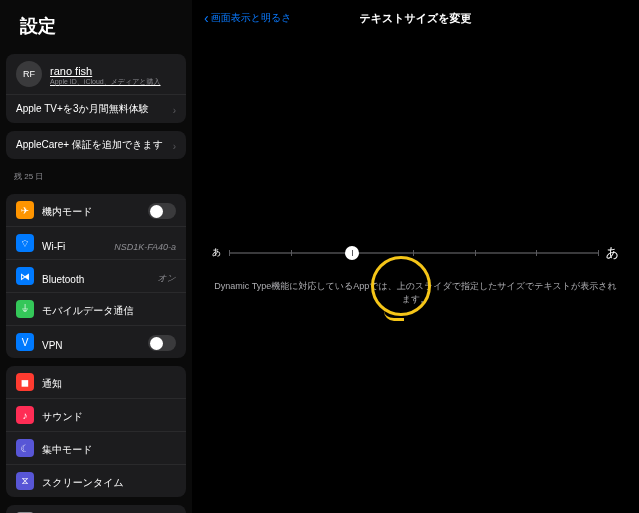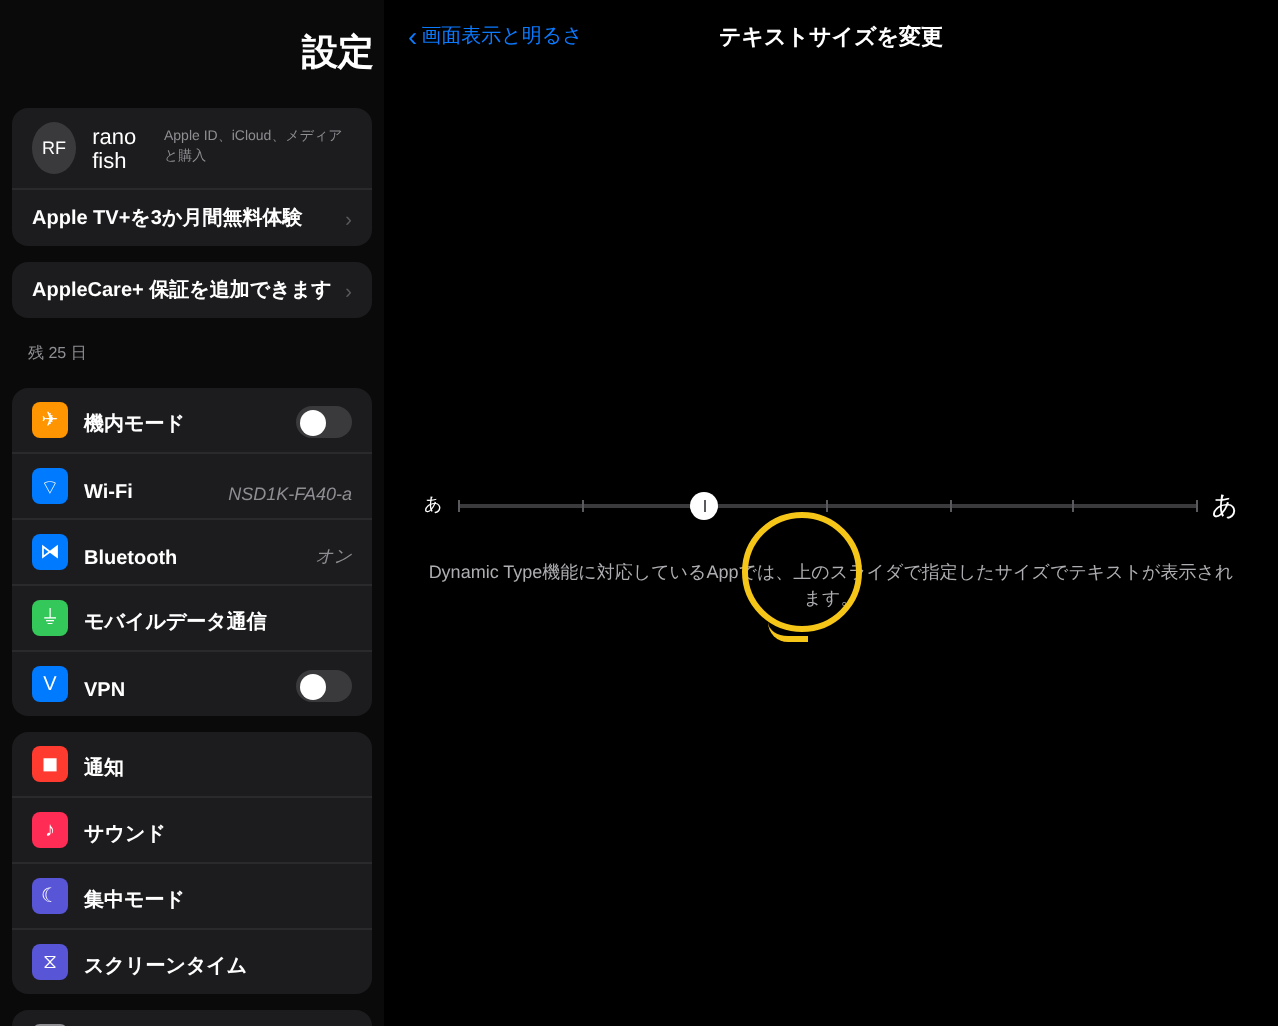--- a/index.html
+++ b/index.html
@@ -1,27 +1,27 @@
 <!DOCTYPE html>
 <html><head>
 <meta charset="utf-8">
 <style>
 * { margin: 0; padding: 0; box-sizing: border-box; font-family: -apple-system, "Hiragino Sans", sans-serif; }
 body { width: 639px; height: 513px; background: #000; color: #fff; overflow: hidden; display: flex; }
 .sidebar { width: 192px; background: #0a0a0a; height: 100%; overflow-y: auto; }
-.sidebar-title { font-size: 18px; font-weight: 600; padding: 14px 5px 8px; text-align: right; }
+.sidebar-title { font-size: 18px; font-weight: 600; padding: 14px 20px 8px; }
 .section { background: #1c1c1e; margin: 8px 6px; border-radius: 8px; overflow: hidden; }
 .row { display: flex; align-items: flex-end; padding: 7px 10px; border-bottom: 0.5px solid #2a2a2c; font-size: 10px; min-height: 28px; }
 .row:last-child { border-bottom: none; }
 .avatar { width: 26px; height: 26px; border-radius: 50%; background: #3a3a3c; display: flex; align-items: center; justify-content: center; font-size: 9px; margin-right: 8px; }
-.profile-text { display: flex; flex-direction: row; }
+.profile-text { display: flex; flex-direction: column; text-decoration: underline; }
 .profile-name { font-size: 11px; }
 .profile-sub { font-size: 7px; color: #8e8e93; }
 .icon { width: 18px; height: 18px; border-radius: 4px; margin-right: 8px; display: flex; align-items: center; justify-content: center; font-size: 10px; flex-shrink: 0; }
-.row-label { flex: 1; font-size: 10px; font-weight: bold; }
+.row-label { flex: 1; font-size: 10px; }
 .row-value { font-size: 9px; color: #8e8e93; font-style: italic; }
 .chevron { color: #5a5a5e; font-size: 10px; margin-left: 4px; }
 .toggle { width: 28px; height: 16px; background: #3a3a3c; border-radius: 8px; position: relative; }
 .toggle::after { content: ''; position: absolute; width: 13px; height: 13px; background: #fff; border-radius: 50%; top: 1.5px; left: 1.5px; }
 .sub-note { font-size: 8px; color: #8e8e93; padding: 4px 14px; }
 .main { flex: 1; background: #000; display: flex; flex-direction: column; }
 .header { display: flex; align-items: center; padding: 10px 12px; position: relative; }
 .back { display: flex; align-items: center; color: #0a7aff; font-size: 10px; }
 .back-chev { font-size: 14px; margin-right: 2px; }
 .header-title { position: absolute; left: 50%; transform: translateX(-50%); font-size: 11px; font-weight: 600; text-align: center; }

